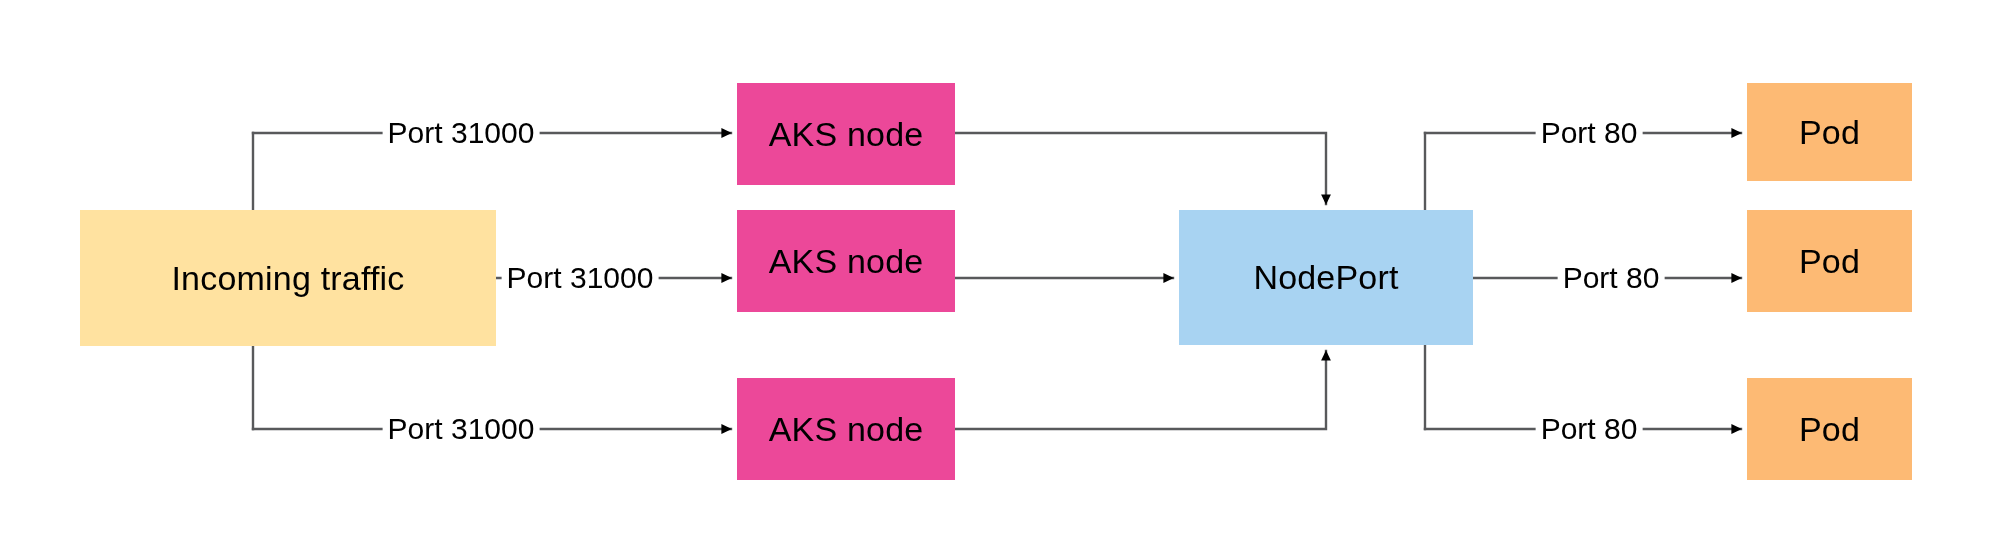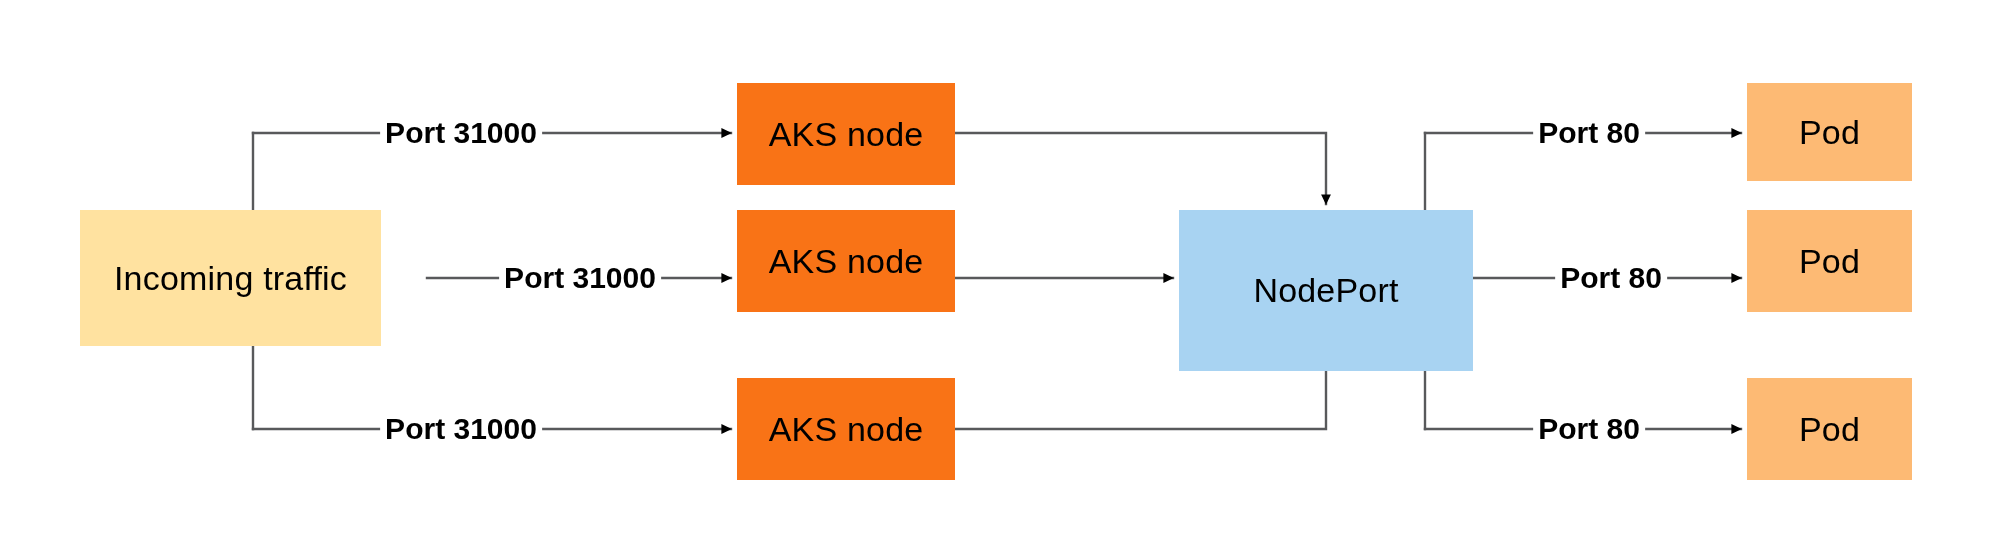--- a/index.html
+++ b/index.html
@@ -4,25 +4,25 @@
 <title>AKS NodePort diagram</title>
 <style>
   html,body{margin:0;padding:0;background:#ffffff;}
   body{font-family:"Liberation Sans","DejaVu Sans",sans-serif;}
   #canvas{position:relative;width:2001px;height:560px;background:#ffffff;overflow:hidden;}
   svg.wires{position:absolute;left:0;top:0;width:2001px;height:560px;}
   .node{position:absolute;display:flex;align-items:center;justify-content:center;
         box-sizing:border-box;color:#000000;letter-spacing:.2px;}
   .node span{display:block;white-space:nowrap;}
   .n-source{background:#FFE2A0;font-size:34px;}
-  .n-aks{background:#f97316;font-size:34px;}
+  .n-aks{background:#ec4899;font-size:34px;}
   .n-svc{background:#A8D3F2;font-size:34px;}
   .n-pod{background:#fdba74;font-size:34px;}
   .edge-label{position:absolute;background:#ffffff;color:#000000;font-size:30px;
-              line-height:1;white-space:nowrap;padding:0 5px;transform:translate(-50%,-50%);font-weight:bold;}
+              line-height:1;white-space:nowrap;padding:0 5px;transform:translate(-50%,-50%);}
 </style>
 </head>
 <body>
 
 <div id="canvas">
 
   <svg class="wires" viewBox="0 0 2001 560" xmlns="http://www.w3.org/2000/svg">
     <defs>
       <marker id="ah-r" markerWidth="11" markerHeight="11" refX="9.6" refY="5.5" orient="auto" markerUnits="userSpaceOnUse">
         <path d="M0,0.6 L10.4,5.5 L0,10.4 z" fill="#000000"></path>
@@ -52,37 +52,37 @@
       <path d="M1425,345 L1425,429"></path>
 
       <path d="M1425,133 L1741,133" marker-end="url(#ah-r)"></path>
 
       <path d="M1473,278 L1741,278" marker-end="url(#ah-r)"></path>
 
       <path d="M1425,429 L1741,429" marker-end="url(#ah-r)"></path>
     </g>
   </svg>
 
-  <div class="node n-source" style="left:80px;top:210px;width:301px;height:136px;">
+  <div class="node n-source" style="left:80px;top:210px;width:416px;height:136px;">
     <span>Incoming traffic</span>
   </div>
 
   <div class="node n-aks" style="left:737px;top:83px;width:218px;height:102px;">
     <span>AKS node</span>
   </div>
 
   <div class="node n-aks" style="left:737px;top:210px;width:218px;height:102px;">
     <span>AKS node</span>
   </div>
 
   <div class="node n-aks" style="left:737px;top:378px;width:218px;height:102px;">
     <span>AKS node</span>
   </div>
 
-  <div class="node n-svc" style="left:1179px;top:210px;width:294px;height:161px;">
+  <div class="node n-svc" style="left:1179px;top:210px;width:294px;height:135px;">
     <span>NodePort</span>
   </div>
 
   <div class="node n-pod" style="left:1747px;top:83px;width:165px;height:98px;">
     <span>Pod</span>
   </div>
 
   <div class="node n-pod" style="left:1747px;top:210px;width:165px;height:102px;">
     <span>Pod</span>
   </div>

